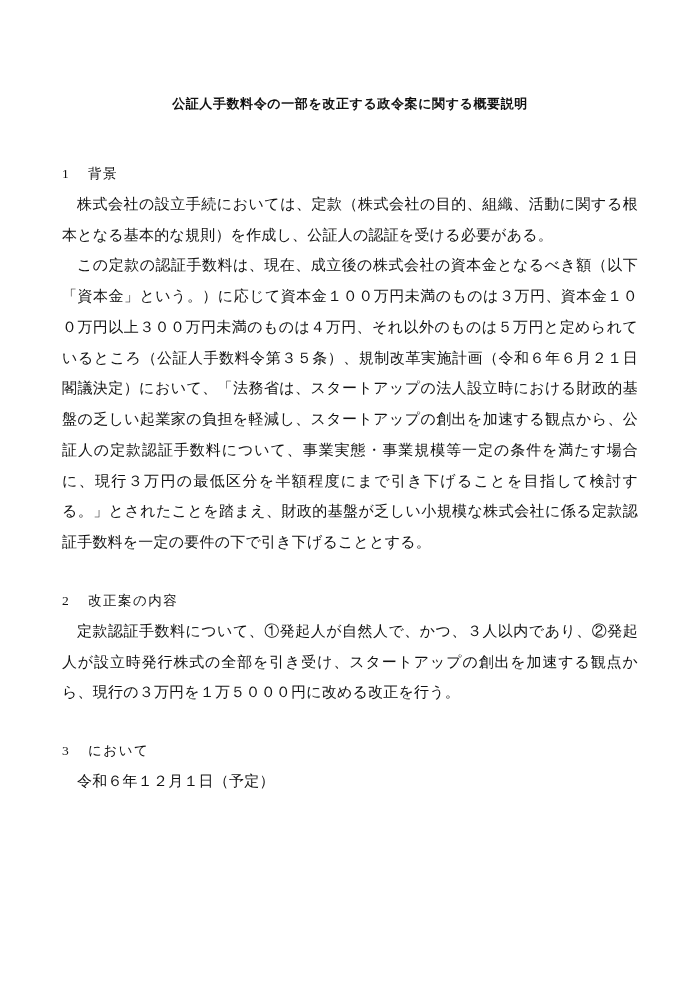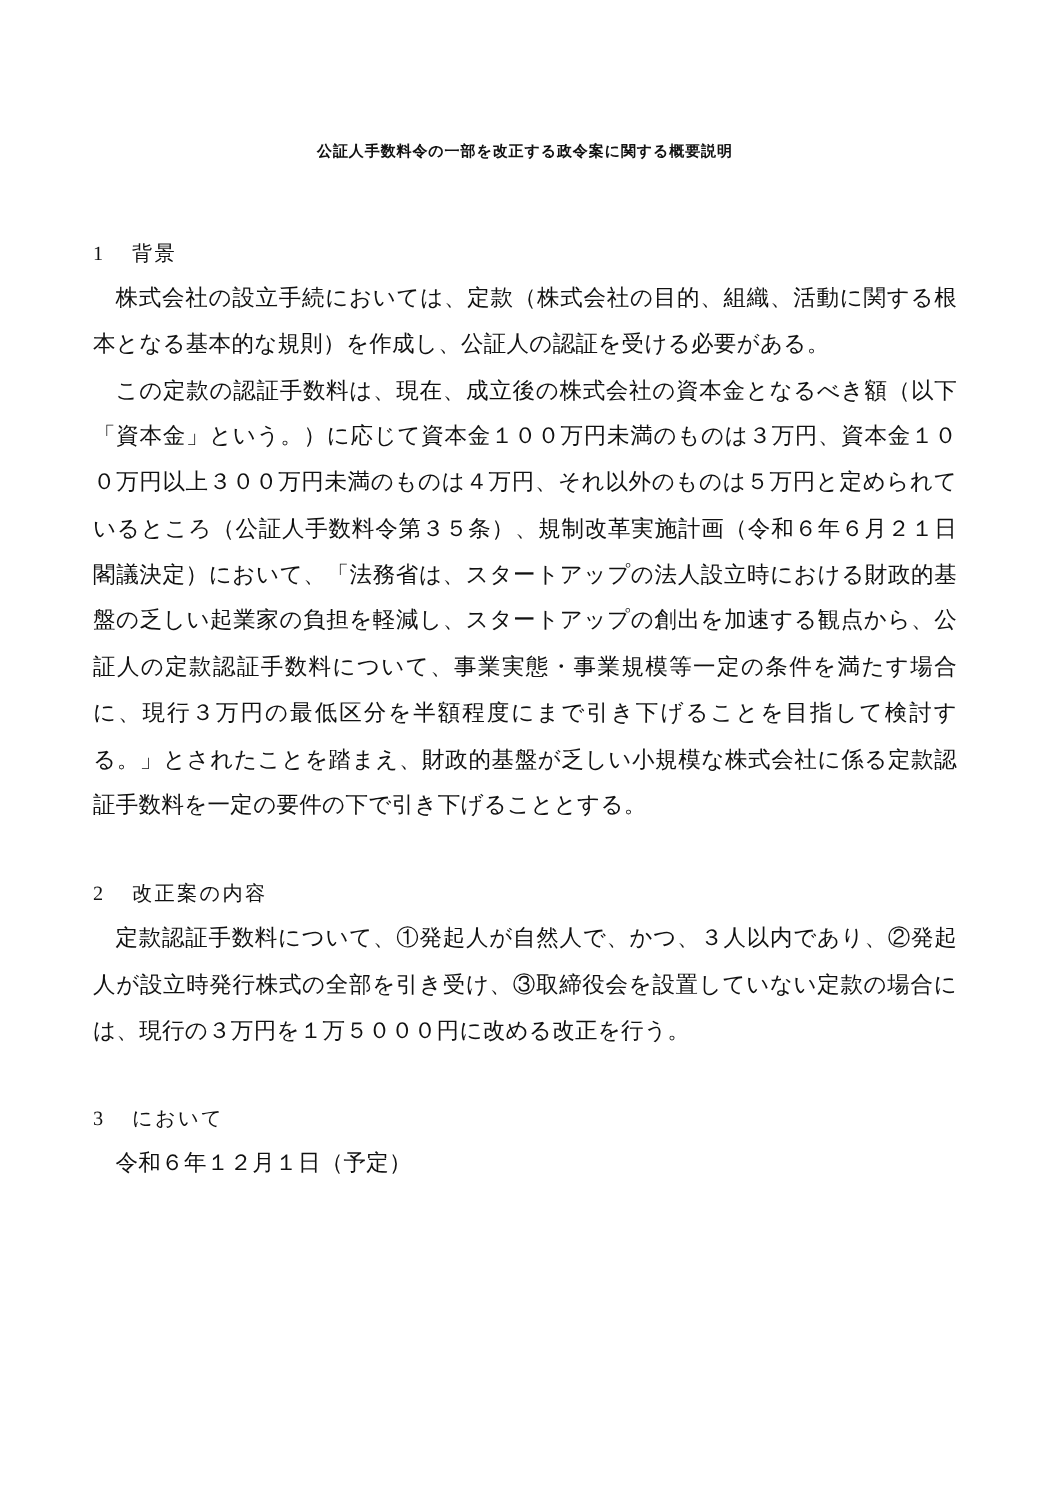--- a/index.html
+++ b/index.html
@@ -18,21 +18,21 @@
   .page {
     width: 700px;
     height: 999px;
     box-sizing: border-box;
     padding: 78px 62px 40px 62px;
     position: relative;
   }
   .doc-title {
     text-align: center;
     font-weight: bold;
-    font-size: 10px;
+    font-size: 13px;
     letter-spacing: 0.6px;
     margin: 16px 0 0 0;
     line-height: 1.6;
   }
   .section {
     margin-top: 34px;
   }
   .section-heading {
     font-size: 13.5px;
     font-weight: normal;
@@ -86,21 +86,21 @@
       <p class="para">この定款の認証手数料は、現在、成立後の株式会社の資本金となるべき額（以下「資本金」という。）に応じて資本金１００万円未満のものは３万円、資本金１００万円以上３００万円未満のものは４万円、それ以外のものは５万円と定められているところ（公証人手数料令第３５条）、規制改革実施計画（令和６年６月２１日閣議決定）において、「法務省は、スタートアップの法人設立時における財政的基盤の乏しい起業家の負担を軽減し、スタートアップの創出を加速する観点から、公証人の定款認証手数料について、事業実態・事業規模等一定の条件を満たす場合に、現行３万円の最低区分を半額程度にまで引き下げることを目指して検討する。」とされたことを踏まえ、財政的基盤が乏しい小規模な株式会社に係る定款認証手数料を一定の要件の下で引き下げることとする。</p>
     </div>
   </section>
 
   <section class="section" id="sec2">
     <div class="section-heading">
       <span class="section-num">2</span>
       <span class="section-label">改正案の内容</span>
     </div>
     <div class="section-body">
-      <p class="para">定款認証手数料について、①発起人が自然人で、かつ、３人以内であり、②発起人が設立時発行株式の全部を引き受け、③取締役会を設置していない定款の場合には、現行の３万円を１万５０００円に改める改正を行う。</p>
+      <p class="para">定款認証手数料について、①発起人が自然人で、かつ、３人以内であり、②発起人が設立時発行株式の全部を引き受け、スタートアップの創出を加速する観点から、現行の３万円を１万５０００円に改める改正を行う。</p>
     </div>
   </section>
 
   <section class="section" id="sec3">
     <div class="section-heading">
       <span class="section-num">3</span>
       <span class="section-label">において</span>
     </div>
     <div class="section-body">
       <p class="para">令和６年１２月１日（予定）</p>

